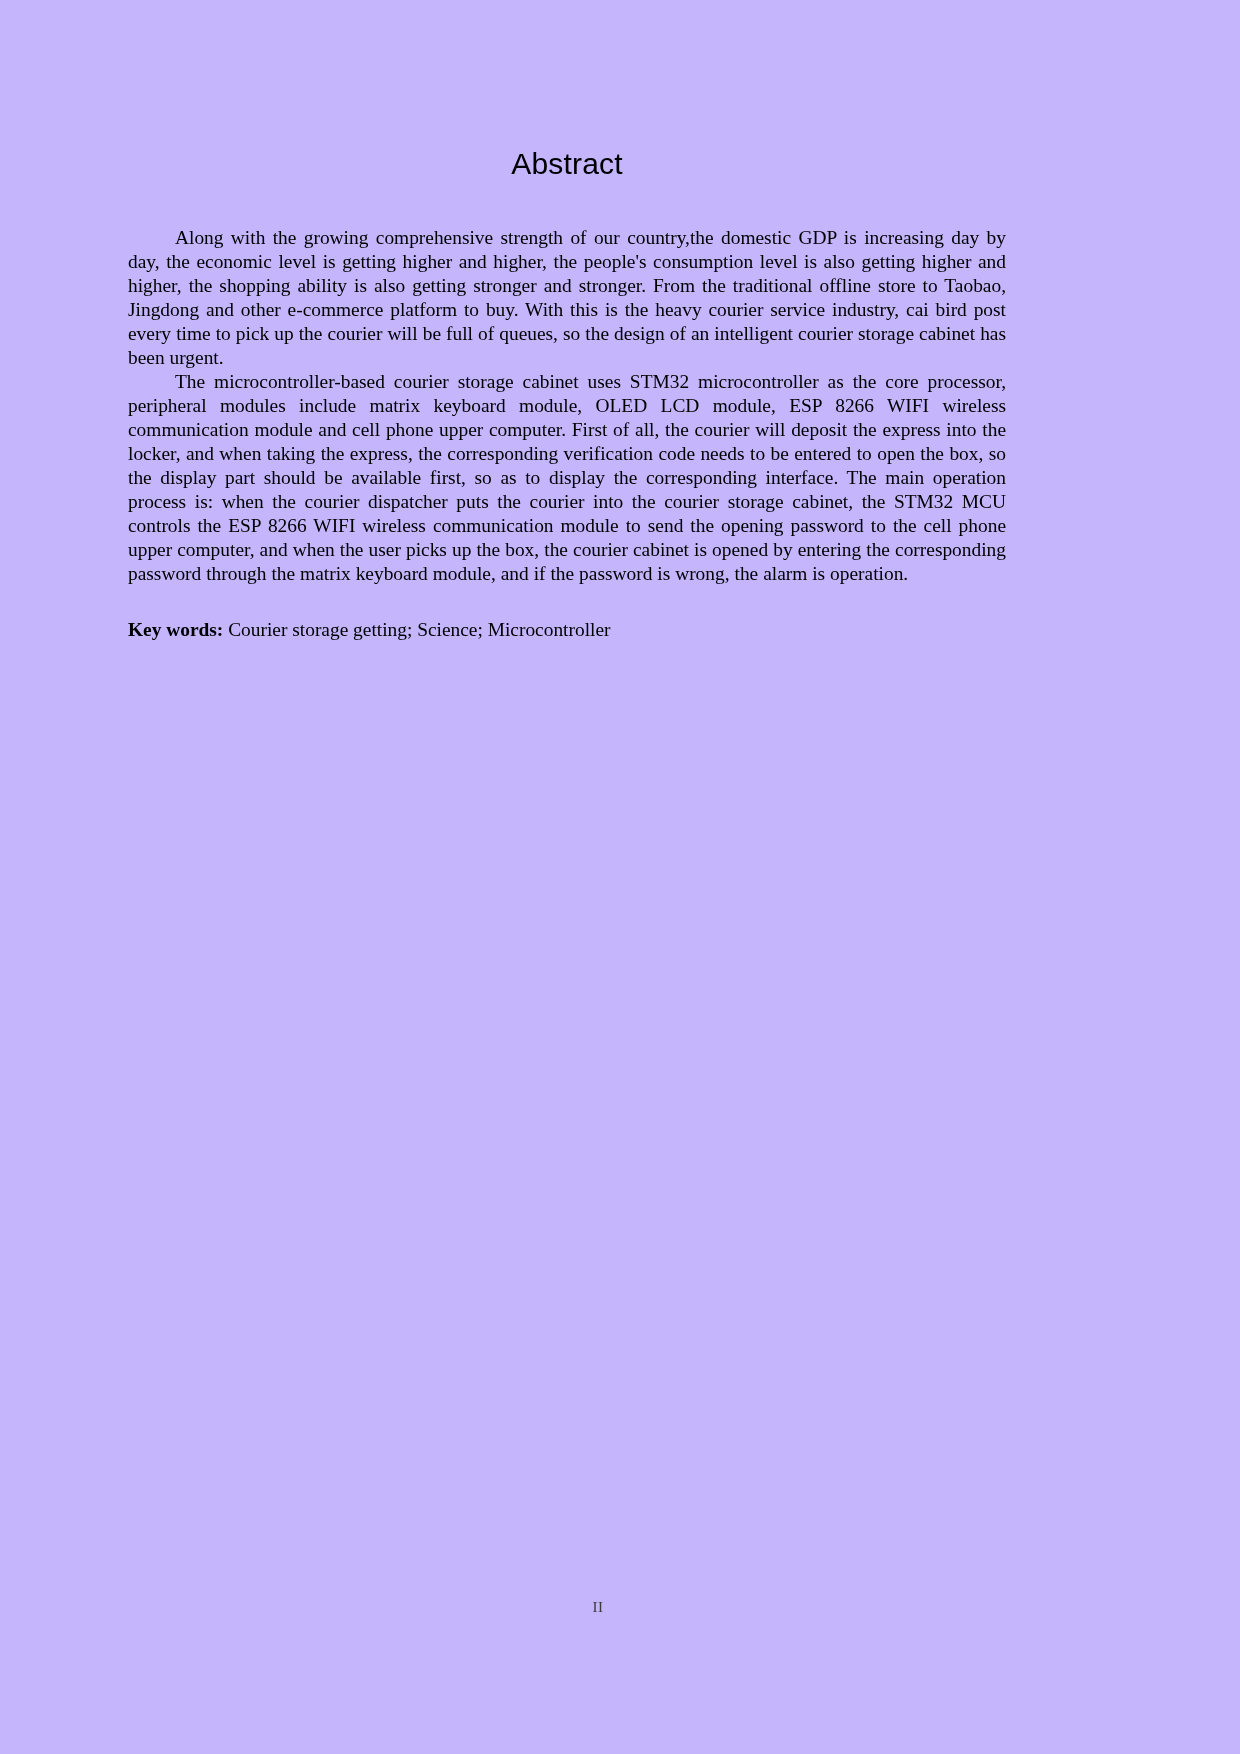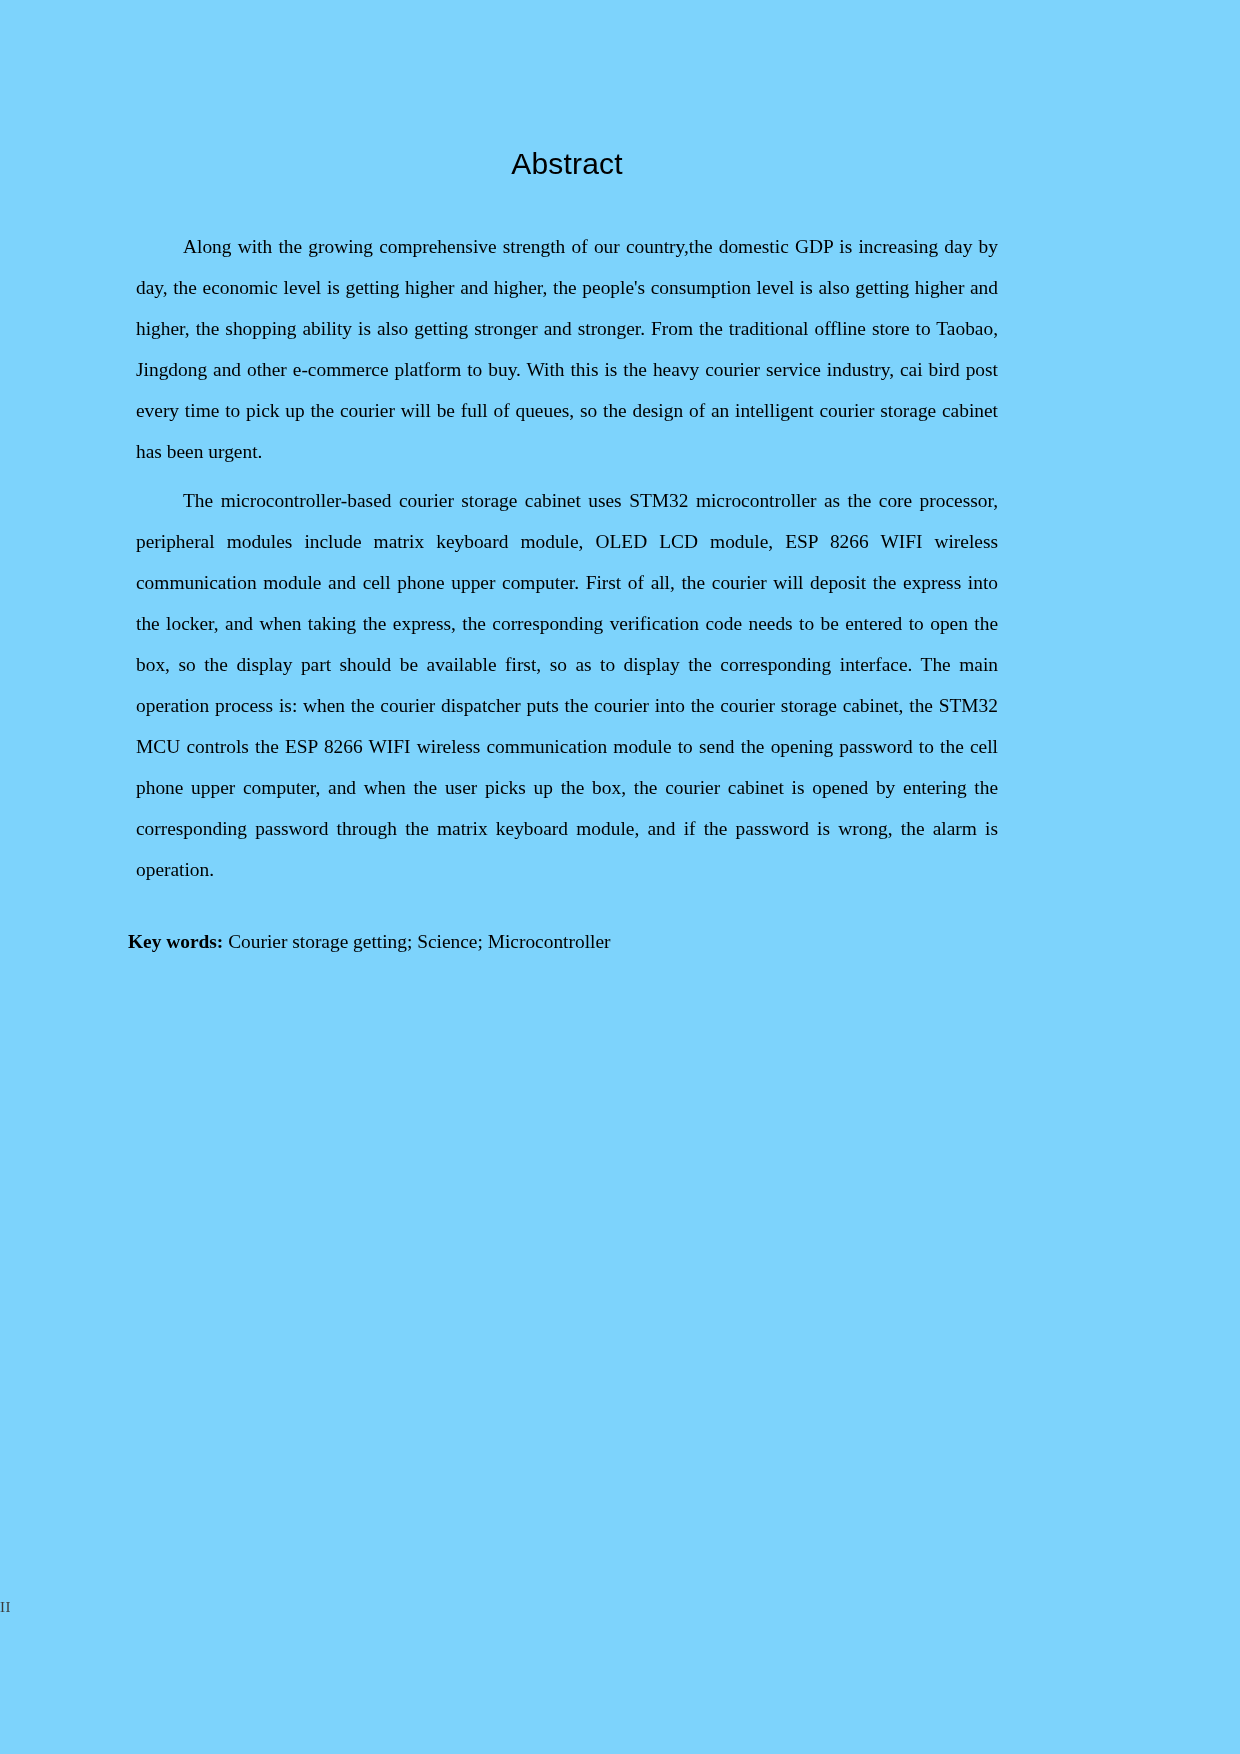--- a/index.html
+++ b/index.html
@@ -15,21 +15,21 @@
     font-family: "Liberation Serif", "DejaVu Serif", serif;
     color: #000000;
     overflow: hidden;
   }
 
   .page {
     position: absolute;
     inset: 0;
     width: 1240px;
     height: 1754px;
-    background: #7dd3fc;
+    background: #c4b5fd;
   }
 
   .content {
     position: absolute;
     left: 128px;
     top: 0;
     width: 878px;
   }
 
   .doc-title {
@@ -44,25 +44,25 @@
     color: #000;
   }
 
   .body-block {
     margin-top: 44px;
   }
 
   p.para {
     font-family: "Liberation Serif", "DejaVu Serif", serif;
     font-size: 19.4px;
-    line-height: 41px;
+    line-height: 24px;
     text-align: justify;
     text-justify: inter-word;
     text-indent: 47px;
-    margin: 8px;
+    margin: 0;
     color: #000;
     word-spacing: 0.1px;
     -webkit-hyphens: none;
     hyphens: none;
   }
 
   p.keywords {
     font-family: "Liberation Serif", "DejaVu Serif", serif;
     font-size: 19.4px;
     line-height: 29.2px;
@@ -75,20 +75,21 @@
 
   .kw-label {
     font-weight: 700;
   }
 
   .page-number {
     position: absolute;
     left: 0;
     top: 1598px;
     width: 1196px;
+    text-align: center;
     font-family: "Liberation Serif", "DejaVu Serif", serif;
     font-size: 15px;
     line-height: 18px;
     color: #3a3a3a;
     letter-spacing: 0.5px;
   }
 </style>
 </head>
 <body>
 

